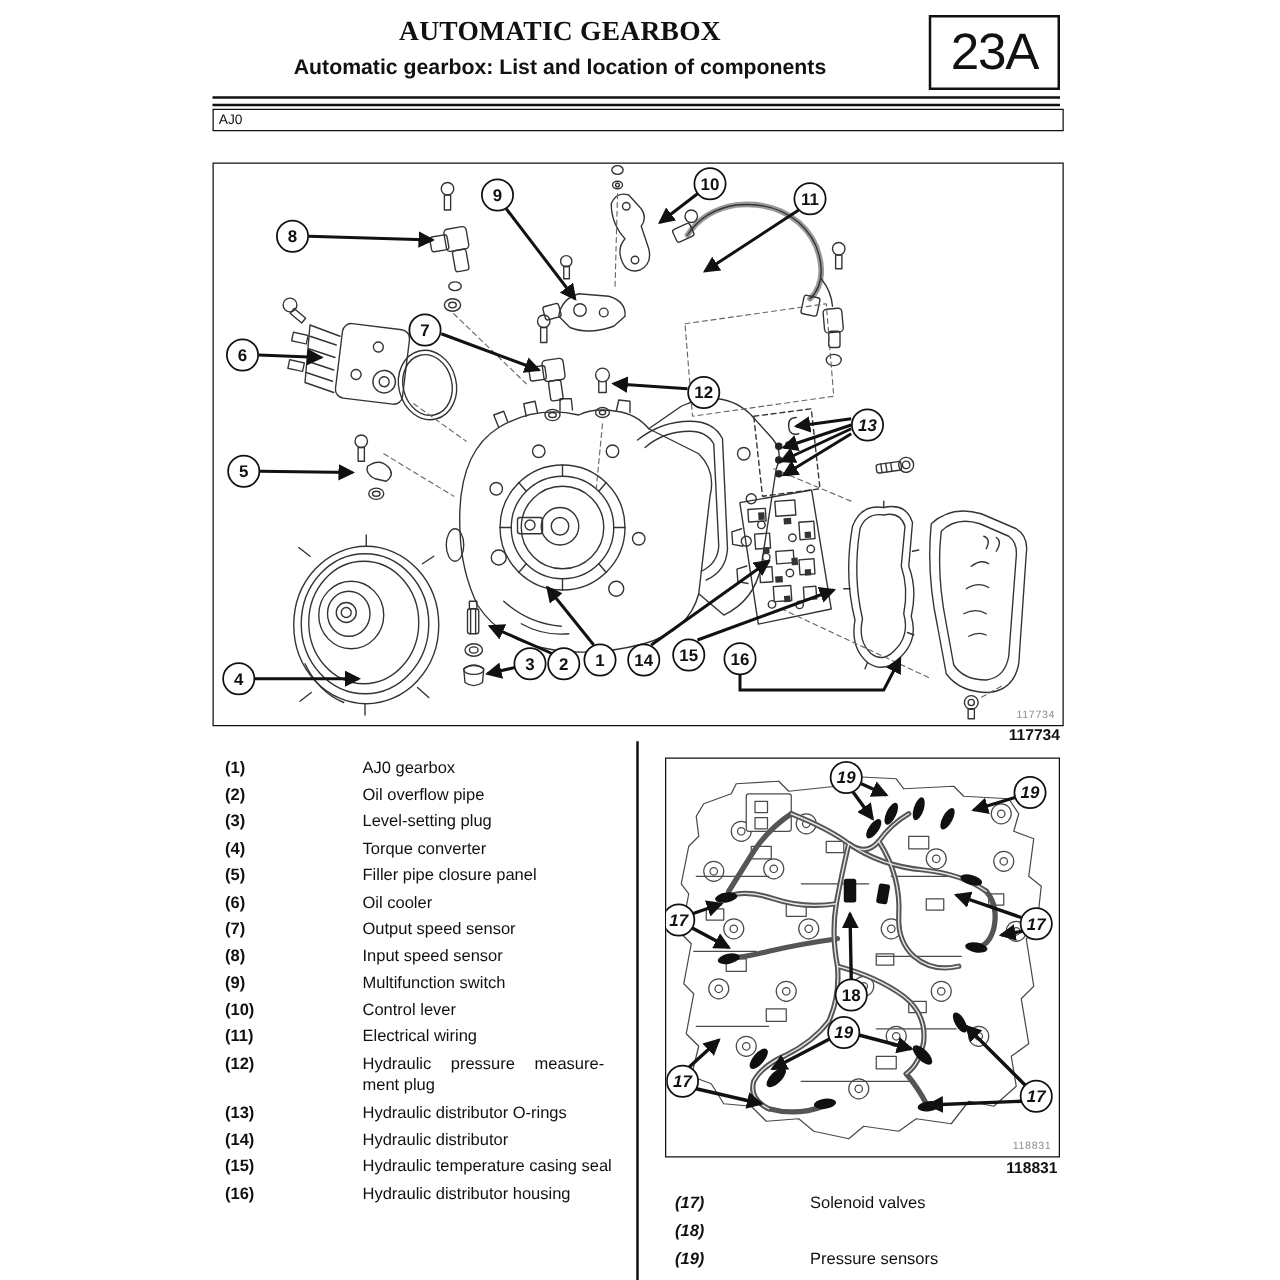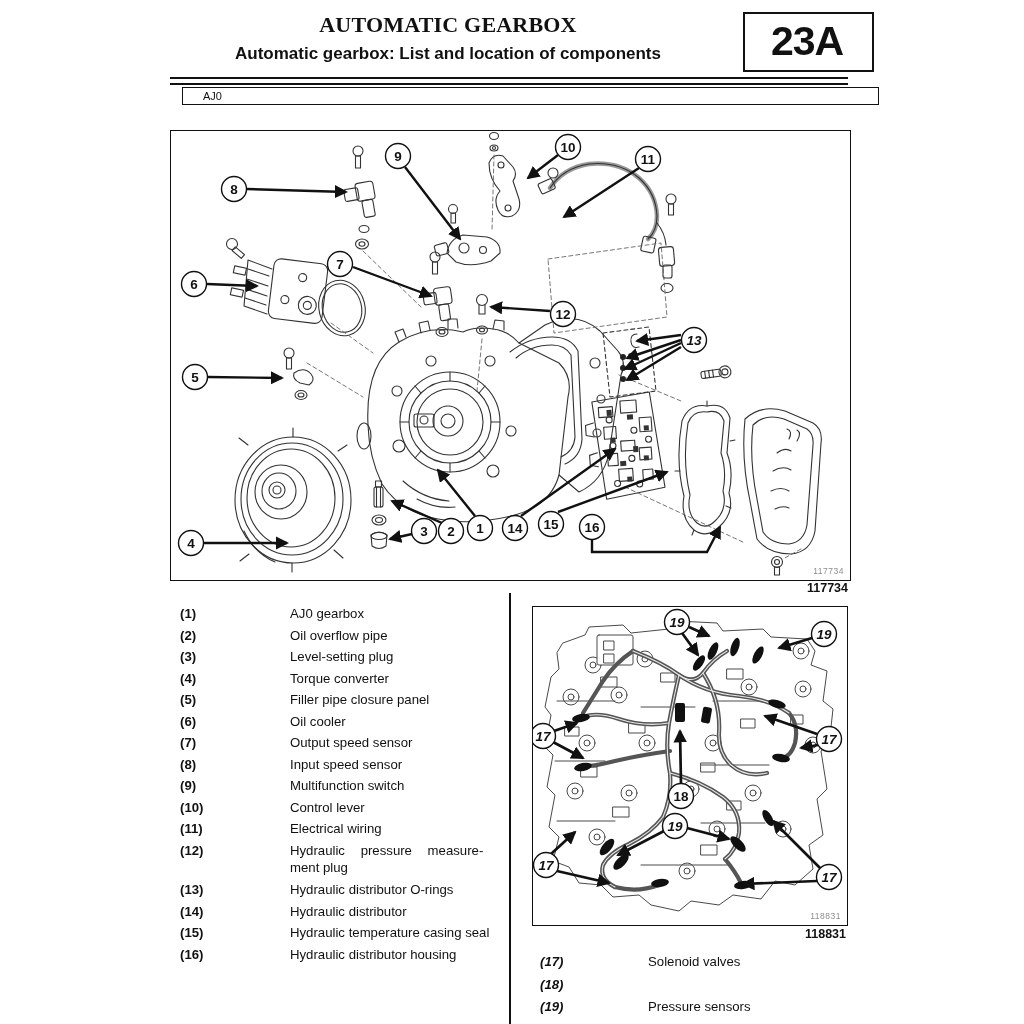--- a/index.html
+++ b/index.html
@@ -3,24 +3,24 @@
 <meta charset="utf-8">
 <style>
   html,body{margin:0;padding:0;background:#fff;}
   #page{position:relative;width:1024px;height:1024px;background:#ffffff;overflow:hidden;
         font-family:"Liberation Sans","DejaVu Sans",sans-serif;color:#111;}
   .abs{position:absolute;}
   
   #title{left:170px;top:12px;width:556px;text-align:center;font-size:22px;font-weight:bold;letter-spacing:.2px;font-family:Liberation Serif, serif;}
   #subtitle{left:170px;top:44px;width:556px;text-align:center;font-size:17px;font-weight:bold;}
   #section-box{left:743px;top:12px;width:101px;height:56px;border:2.5px solid #111;
-               text-align:left;font-size:41px;font-weight:bold;line-height:54px;letter-spacing:-1px;padding-left:26px;}
+               text-align:center;font-size:41px;font-weight:normal;line-height:54px;letter-spacing:-1px;}
   #double-rule{left:170px;top:77px;width:678px;height:4px;border-top:2px solid #111;border-bottom:2px solid #111;}
   #model-box{left:170px;top:87px;width:675px;height:16px;border:1.5px solid #111;
-             font-size:11px;line-height:16px;padding-left:20px;margin-left:12px;}
+             font-size:11px;line-height:16px;padding-left:4px;}
   
   .figframe{border:1.6px solid #111;background:#fff;}
   #fig1{left:170px;top:130px;width:679px;height:449px;}
   #fig2{left:532px;top:606px;width:314px;height:318px;}
   .figframe svg{position:absolute;left:0;top:0;width:100%;height:100%;}
   .fig-ref-inner{position:absolute;right:6px;bottom:4px;font-size:8.5px;color:#8d8d8d;letter-spacing:.5px;}
   .fig-ref-outer{font-size:12.5px;font-weight:bold;text-align:right;}
   #ref1-outer{left:728px;top:581px;width:120px;}
   #ref2-outer{left:728px;top:927px;width:118px;}
   

